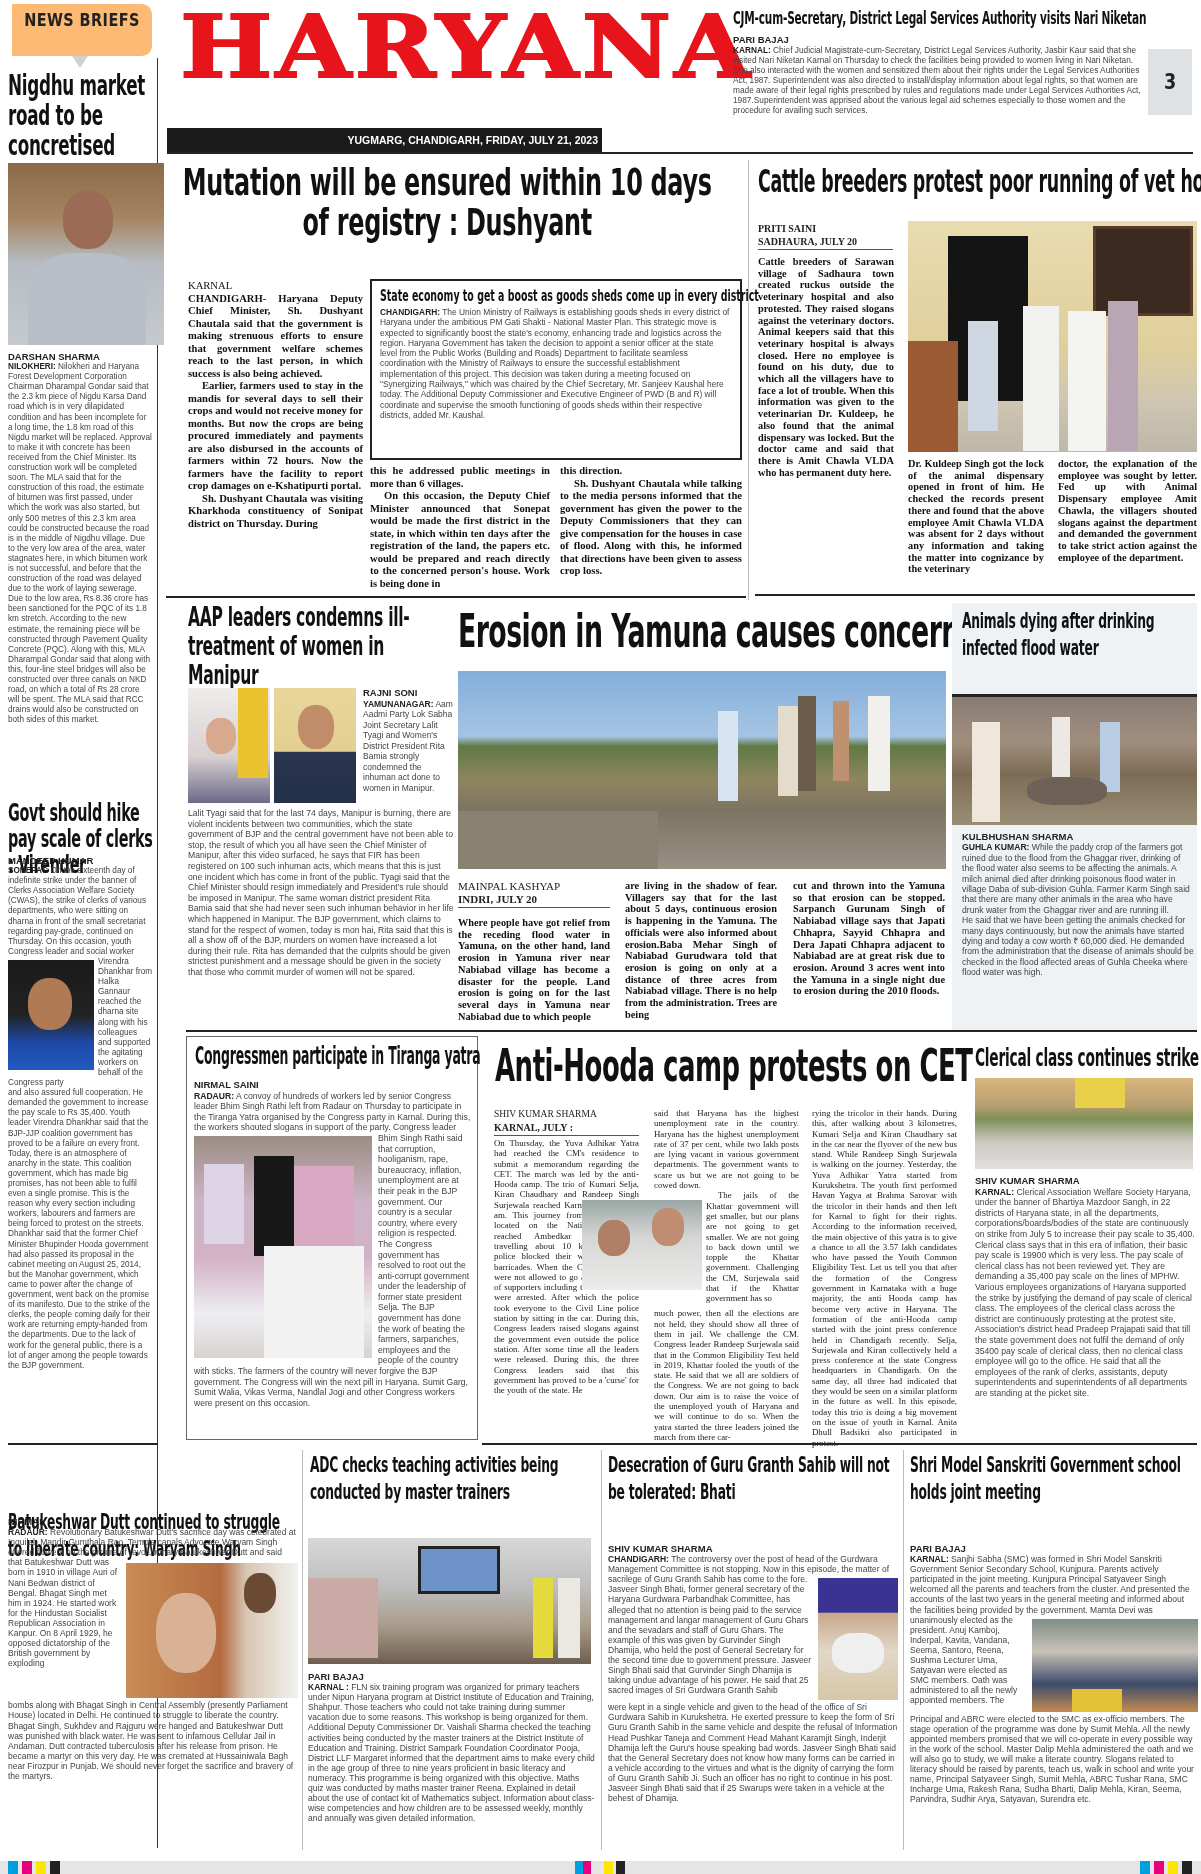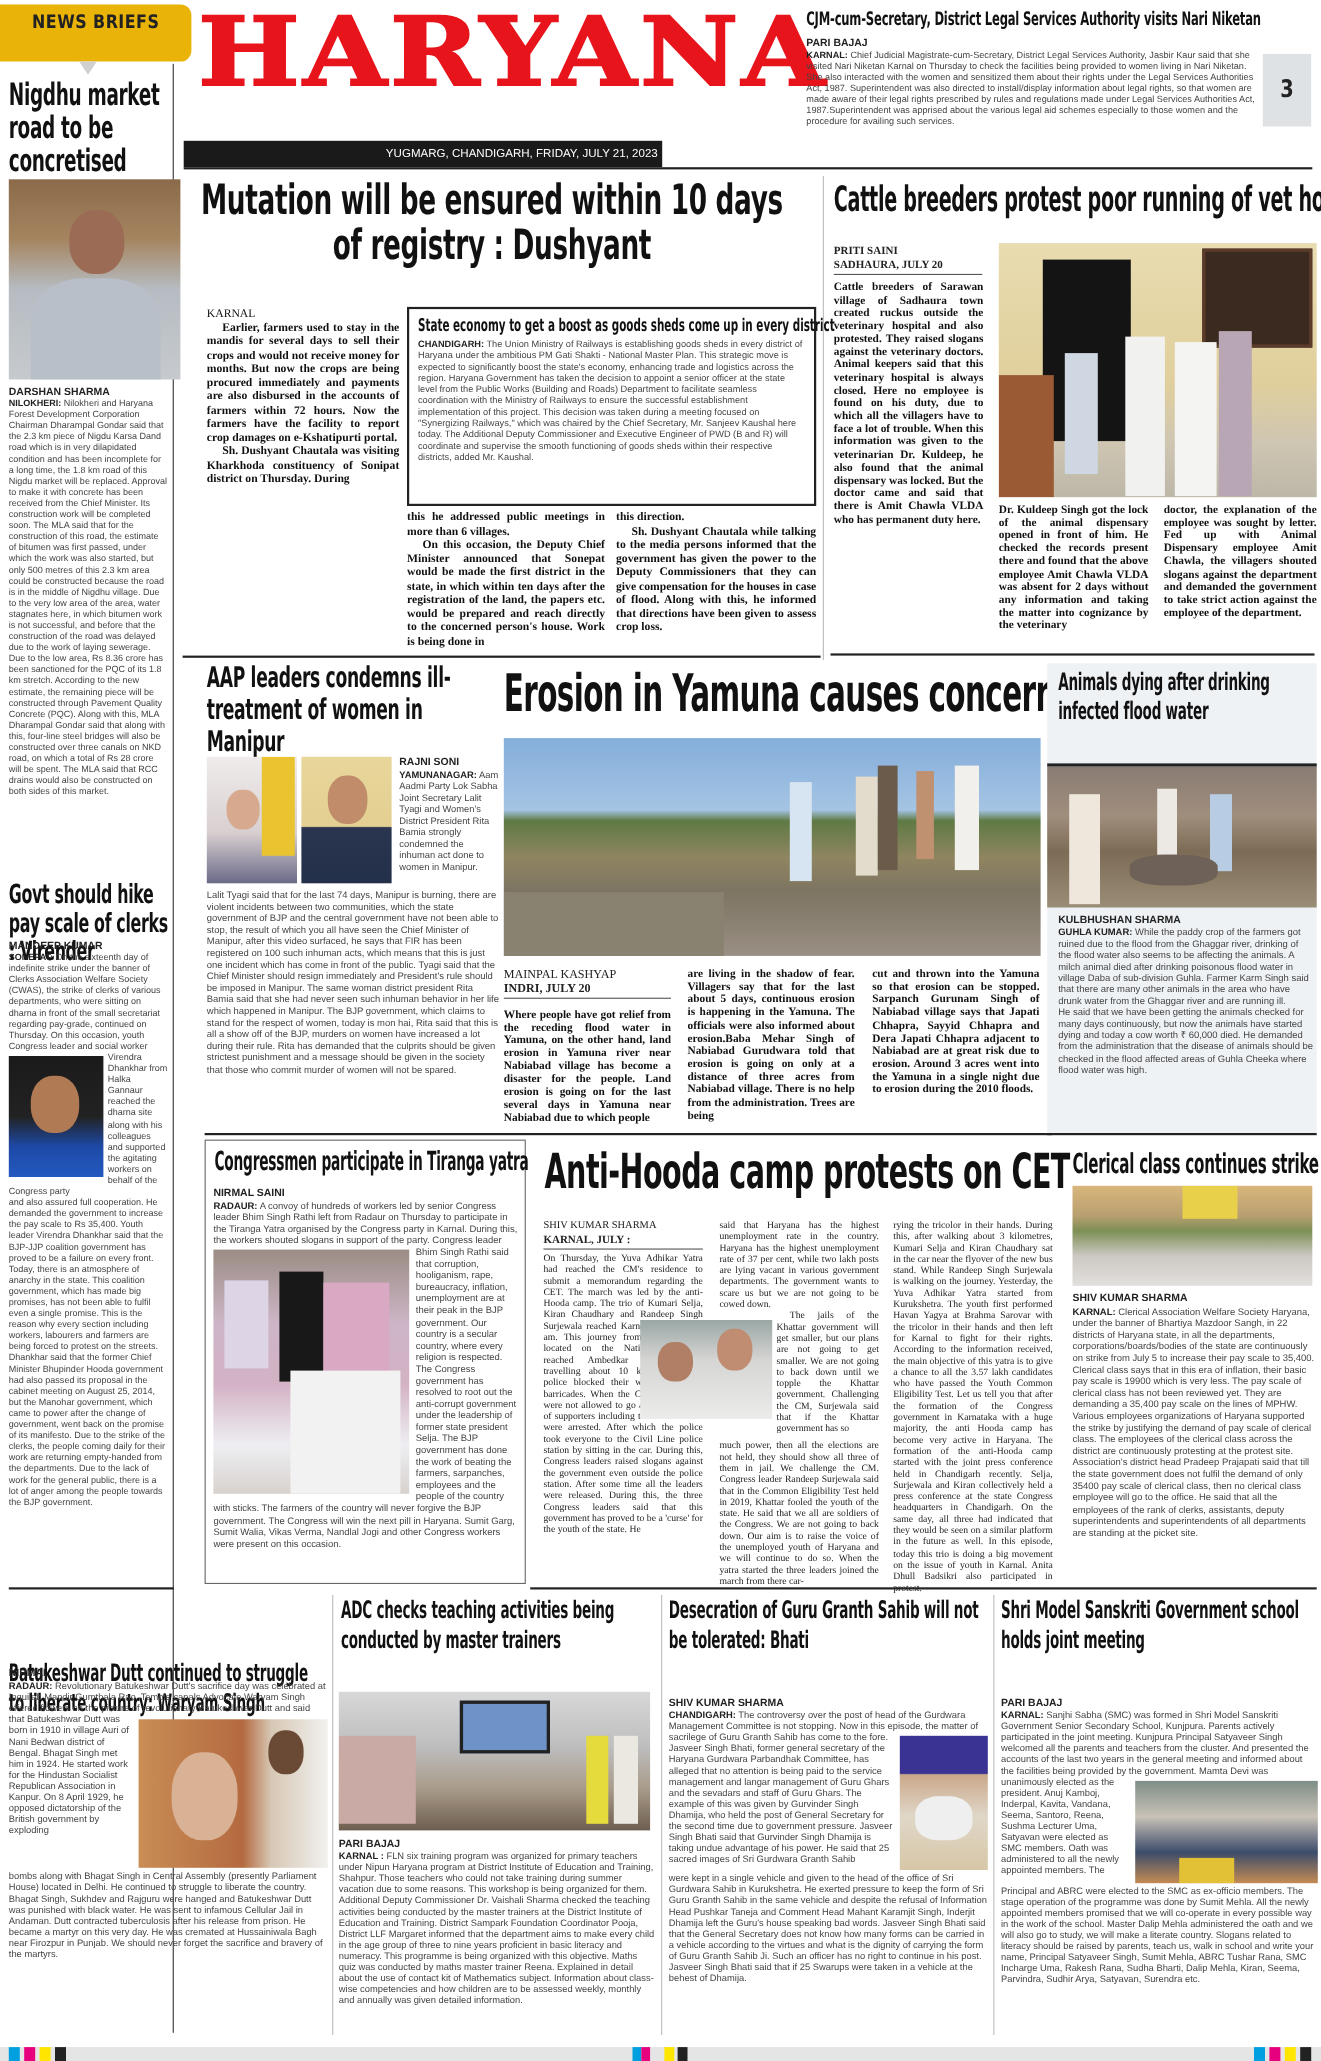--- a/index.html
+++ b/index.html
@@ -14,28 +14,28 @@
 .photo{background:#8a8a7a;overflow:hidden;position:absolute}
 .rule{position:absolute;background:#222}
 .vrule{position:absolute;background:#444;width:1px}
 p.ind{text-indent:14px}
 .serif-by{font-family:"Liberation Serif",serif;font-size:11px;line-height:13px;color:#222}
 .serif-by .u{font-weight:bold;border-bottom:1px solid #555;display:inline-block;padding-bottom:1px}
 </style>
 </head>
 <body>
 
-<div class="abs" style="left:0;top:4px;width:174px;height:52px;background:#eab308;border-radius:0 10px 10px 0">
+<div class="abs" style="left:12px;top:4px;width:140px;height:52px;background:#fdba74;border-radius:0 10px 10px 0">
   <div style="font-family:'DejaVu Sans',sans-serif;font-weight:bold;font-size:17px;text-align:center;margin-top:6px;letter-spacing:0.5px;transform:scaleX(0.85);color:#222">NEWS BRIEFS</div>
 </div>
 <div class="abs" style="left:72px;top:56px;width:0;height:0;border-left:8px solid transparent;border-right:8px solid transparent;border-top:12px solid #d0d0d0"></div>
 
 <div class="abs" style="left:180px;top:4px;font-family:'DejaVu Serif',serif;font-weight:900;font-size:96px;color:#e8141c;letter-spacing:3px;line-height:1;transform:scaleY(0.9) scaleX(1.02);transform-origin:left top;-webkit-text-stroke:2px #e8141c">HARYANA</div>
 <div class="abs" style="left:167px;top:128px;width:435px;height:24px;background:#1a1a1a;color:#fff">
-  <div style="font-weight:normal;font-size:10.5px;text-align:right;padding-right:4px;line-height:24px">YUGMARG, CHANDIGARH, FRIDAY, JULY 21, 2023</div>
+  <div style="font-weight:bold;font-size:10.5px;text-align:right;padding-right:4px;line-height:24px">YUGMARG, CHANDIGARH, FRIDAY, JULY 21, 2023</div>
 </div>
 <div class="vrule" style="left:157px;top:58px;height:1790px;background:#333"></div>
 
 <div class="abs" style="left:733px;top:8px;width:410px">
   <div class="hl" style="font-size:17px;transform:scaleX(0.62);font-weight:bold;letter-spacing:-0.3px">CJM-cum-Secretary, District Legal Services Authority visits Nari Niketan</div>
   <div class="body-sans" style="margin-top:7px;font-size:8.3px;line-height:10px">
     <div class="by">PARI BAJAJ</div>
     <b>KARNAL:</b>
     <span>Chief Judicial Magistrate-cum-Secretary, District Legal Services Authority, Jasbir Kaur said that she visited Nari Niketan Karnal on Thursday to check the facilities being provided to women living in Nari Niketan. She also interacted with the women and sensitized them about their rights under the Legal Services Authorities Act, 1987. Superintendent was also directed to install/display information about legal rights, so that women are made aware of their legal rights prescribed by rules and regulations made under Legal Services Authorities Act, 1987.Superintendent was apprised about the various legal aid schemes especially to those women and the procedure for availing such services.</span>
   </div>
@@ -73,20 +73,21 @@
   <span>and also assured full cooperation. He demanded the government to increase the pay scale to Rs 35,400. Youth leader Virendra Dhankhar said that the BJP-JJP coalition government has proved to be a failure on every front. Today, there is an atmosphere of anarchy in the state. This coalition government, which has made big promises, has not been able to fulfil even a single promise. This is the reason why every section including workers, labourers and farmers are being forced to protest on the streets. Dhankhar said that the former Chief Minister Bhupinder Hooda government had also passed its proposal in the cabinet meeting on August 25, 2014, but the Manohar government, which came to power after the change of government, went back on the promise of its manifesto. Due to the strike of the clerks, the people coming daily for their work are returning empty-handed from the departments. Due to the lack of work for the general public, there is a lot of anger among the people towards the BJP government.</span>
 </div>
 <div class="rule" style="left:8px;top:1443px;width:150px;height:2px"></div>
 
 <div class="abs" style="left:170px;top:162px;width:570px;text-align:center">
   <div class="hl" style="font-size:38px;line-height:40px;font-weight:bold;white-space:normal;width:880px;transform:scaleX(0.63);text-align:center;letter-spacing:-0.5px">Mutation will be ensured within 10 days of registry : Dushyant</div>
 </div>
 
 <div class="abs body-serif-b" style="left:188px;top:280px;width:175px;font-size:10.6px;line-height:12.5px">
   <div style="font-weight:normal">KARNAL</div>
+  <p>CHANDIGARH- Haryana Deputy Chief Minister, Sh. Dushyant Chautala said that the government is making strenuous efforts to ensure that government welfare schemes reach to the last person, in which success is also being achieved.</p>
   <p class="ind">Earlier, farmers used to stay in the mandis for several days to sell their crops and would not receive money for months. But now the crops are being procured immediately and payments are also disbursed in the accounts of farmers within 72 hours. Now the farmers have the facility to report crop damages on e-Kshatipurti portal.</p>
   <p class="ind">Sh. Dushyant Chautala was visiting Kharkhoda constituency of Sonipat district on Thursday. During</p>
 </div>
 
 <div class="abs" style="left:370px;top:279px;width:372px;height:181px;border:2px solid #222;padding:5px 8px">
   <div class="hl" style="font-size:16px;transform:scaleX(0.59);font-weight:bold">State economy to get a boost as goods sheds come up in every district</div>
   <div class="body-sans" style="margin-top:2px;font-size:8.4px;line-height:10.3px">
     <b>CHANDIGARH:</b>
     <span>The Union Ministry of Railways is establishing goods sheds in every district of Haryana under the ambitious PM Gati Shakti - National Master Plan. This strategic move is expected to significantly boost the state's economy, enhancing trade and logistics across the region. Haryana Government has taken the decision to appoint a senior officer at the state level from the Public Works (Building and Roads) Department to facilitate seamless coordination with the Ministry of Railways to ensure the successful establishment implementation of this project. This decision was taken during a meeting focused on "Synergizing Railways," which was chaired by the Chief Secretary, Mr. Sanjeev Kaushal here today. The Additional Deputy Commissioner and Executive Engineer of PWD (B and R) will coordinate and supervise the smooth functioning of goods sheds within their respective districts, added Mr. Kaushal.</span>
   </div>

